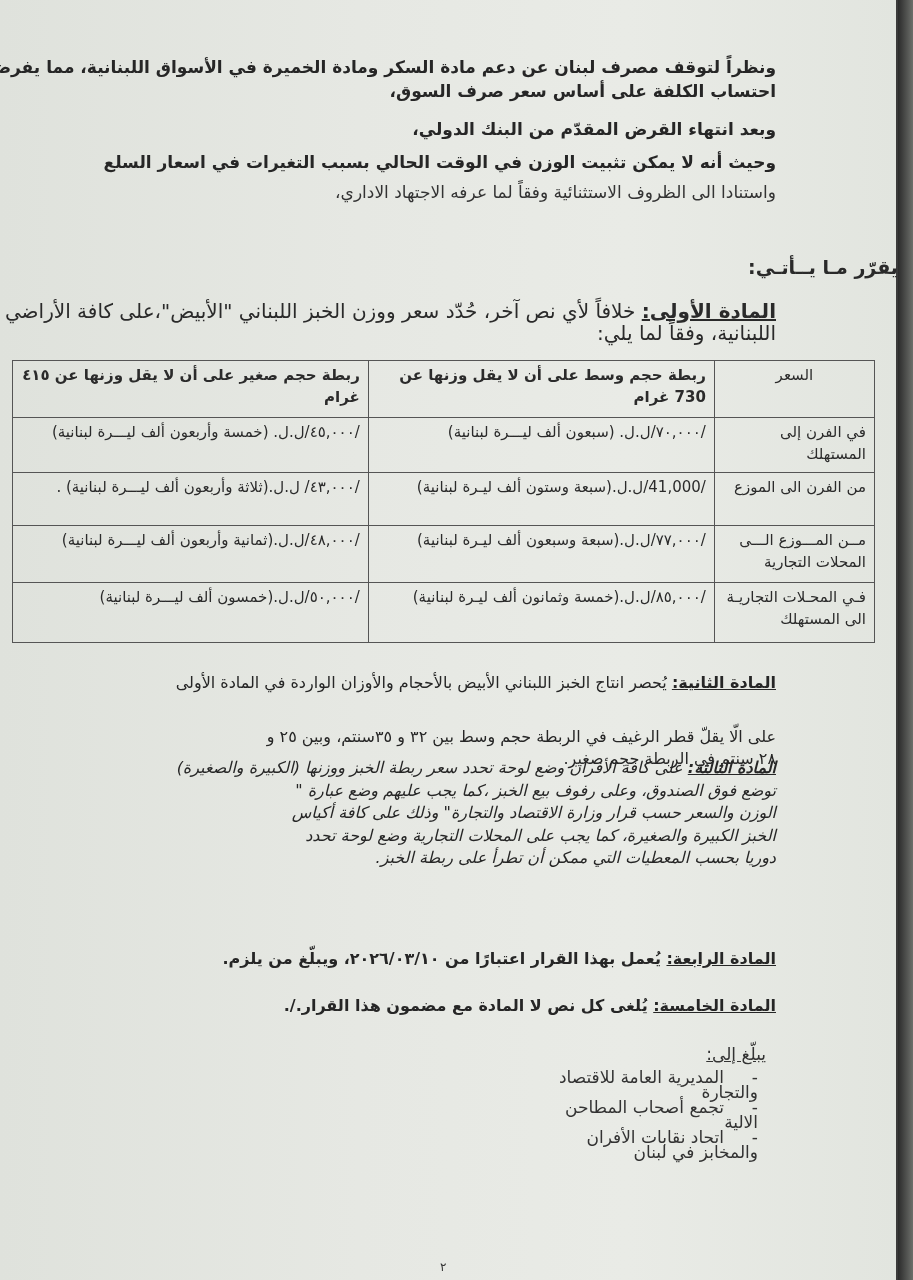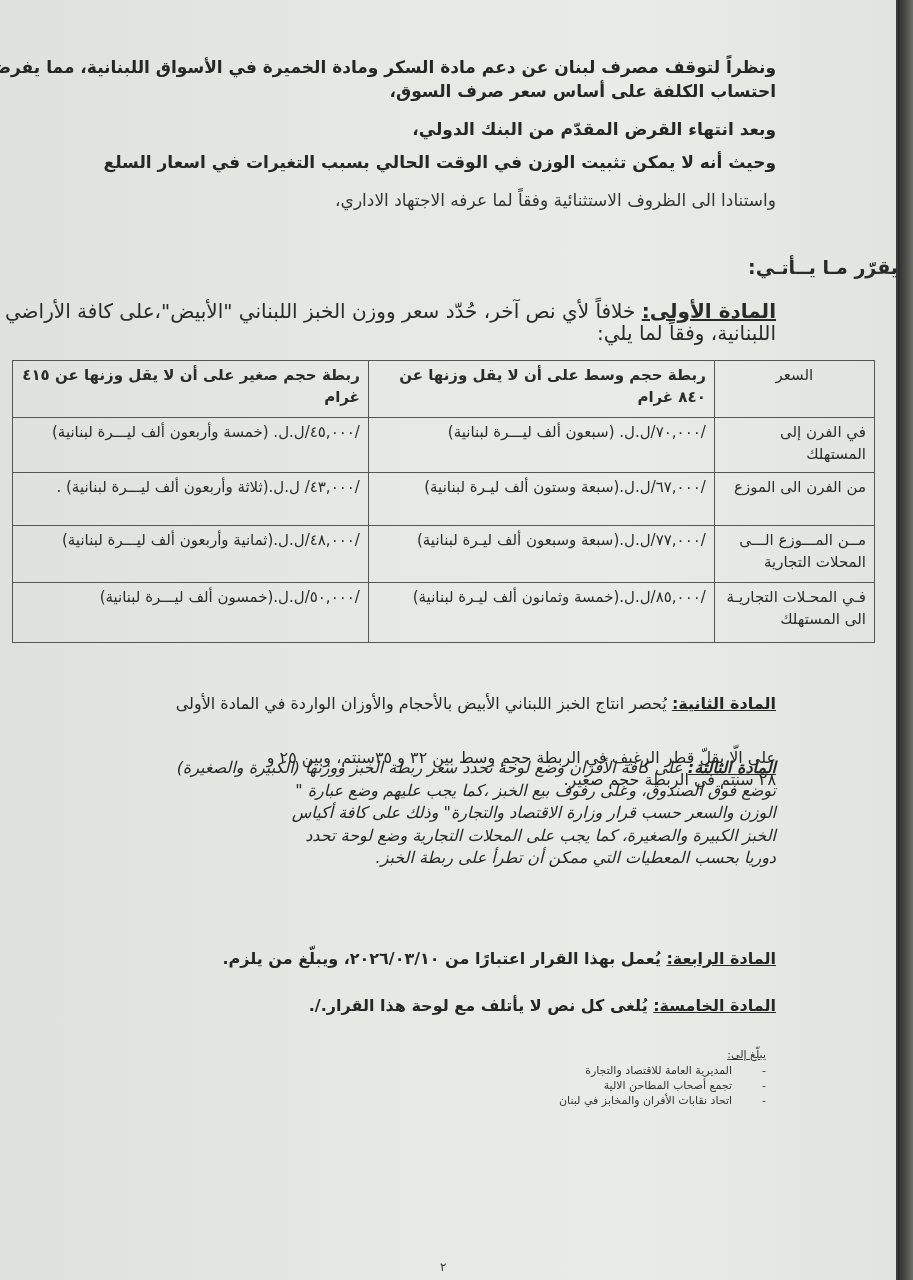--- a/index.html
+++ b/index.html
@@ -46,21 +46,21 @@
       white-space: nowrap;
       color: #262626;
     }
     .line.light {
       font-weight: normal;
       color: #333;
     }
     .intro-1 { top: 55px; right: 120px; width: 760px; }
     .intro-2 { top: 117px; }
     .intro-3 { top: 150px; }
-    .intro-4 { top: 188px; }
+    .intro-4 { top: 180px; }
     .decides {
       position: absolute;
       top: 256px;
       left: 0;
       width: 898px;
       font-size: 19px;
       font-weight: bold;
       direction: rtl;
     }
     .art1 {
@@ -102,40 +102,40 @@
     tr.r2 { height: 53px; }
     tr.r3 { height: 57px; }
     tr.r4 { height: 60px; }
     .art {
       font-size: 16px;
       line-height: 22px;
       direction: rtl;
       text-align: right;
       color: #262626;
     }
-    .art2 { top: 693px; right: 120px; width: 760px; text-align: right; }
+    .art2 { top: 672px; right: 120px; width: 760px; text-align: right; }
     .art3 { top: 757px; right: 120px; width: 765px; }
     .art3 .text { font-size: 16px; line-height: 22.5px; font-style: italic; }
     .art4 { top: 948px; right: 120px; width: 760px; font-weight: bold; }
     .art5 { top: 995px; right: 120px; width: 760px; font-weight: bold; }
     .cc {
       position: absolute;
       top: 1047px;
       right: 130px;
       width: 220px;
       direction: rtl;
       text-align: right;
-      font-size: 11px;
+      font-size: 17px;
       line-height: 15px;
       color: #333;
     }
     .cc .cc-title { text-decoration: underline; margin-bottom: 1px; }
     .cc ul {
       list-style: none;
-      margin: 0;
+      margin: 8px;
       padding: 0;
     }
     .cc li::before {
       content: "-";
       display: inline-block;
       width: 24px;
       text-align: right;
       padding-left: 10px;
     }
     .signature-block {
@@ -190,31 +190,31 @@
       <span class="art-label">المادة الأولى:</span>
       <span>خلافاً لأي نص آخر،  حُدّد سعر ووزن الخبز اللبناني "الأبيض"،على كافة الأراضي</span>
     </div>
     <div style="padding-right:0;">اللبنانية، وفقاً لما يلي:</div>
   </div>
 
   <table class="prices">
     <tbody>
         <tr class="head-row">
       <th class="col-a col-label">السعر</th>
-      <th class="col-b col-head">ربطة حجم وسط على أن لا يقل وزنها عن ٨٤٠ غرام</th>
+      <th class="col-b col-head">ربطة حجم وسط على أن لا يقل وزنها عن 730 غرام</th>
       <th class="col-c col-head">ربطة حجم صغير على أن لا يقل وزنها عن ٤١٥ غرام</th>
     </tr>
     <tr class="r1">
       <td>في الفرن إلى المستهلك</td>
       <td>/٧٠,٠٠٠/ل.ل. (سبعون ألف ليـــرة لبنانية)</td>
       <td>/٤٥,٠٠٠/ل.ل. (خمسة وأربعون ألف ليـــرة لبنانية)</td>
     </tr>
     <tr class="r2">
       <td>من الفرن الى الموزع</td>
-      <td>/٦٧,٠٠٠/ل.ل.(سبعة وستون ألف ليـرة لبنانية)</td>
+      <td>/41,000/ل.ل.(سبعة وستون ألف ليـرة لبنانية)</td>
       <td>/٤٣,٠٠٠/ ل.ل.(ثلاثة وأربعون ألف ليـــرة لبنانية) .</td>
     </tr>
     <tr class="r3">
       <td>مــن المـــوزع الـــى المحلات التجارية</td>
       <td>/٧٧,٠٠٠/ل.ل.(سبعة وسبعون ألف ليـرة لبنانية)</td>
       <td>/٤٨,٠٠٠/ل.ل.(ثمانية وأربعون ألف ليـــرة لبنانية)</td>
     </tr>
     <tr class="r4">
       <td>فـي المحـلات التجاريـة الى المستهلك</td>
       <td>/٨٥,٠٠٠/ل.ل.(خمسة وثمانون ألف ليـرة لبنانية)</td>
@@ -243,21 +243,21 @@
     <div class="text" style="white-space:nowrap;">دوريا بحسب المعطيات التي ممكن أن تطرأ على ربطة الخبز.</div>
   </div>
 
   <div class="block art art4">
     <span class="art-label">المادة الرابعة:</span>
     <span>يُعمل بهذا القرار اعتبارًا من ٢٠٢٦/٠٣/١٠، ويبلّغ من يلزم.</span>
   </div>
 
   <div class="block art art5">
     <span class="art-label">المادة الخامسة:</span>
-    <span>يُلغى كل نص لا يأتلف مع لوحة هذا القرار./.</span>
+    <span>يُلغى كل نص لا المادة مع مضمون هذا القرار./.</span>
   </div>
 
   <div class="cc">
     <div class="cc-title">يبلّغ إلى:</div>
     <ul>
       <li>المديرية العامة للاقتصاد والتجارة</li>
       <li>تجمع أصحاب المطاحن الالية</li>
       <li>اتحاد نقابات الأفران والمخابز في لبنان</li>
     </ul>
   </div>

